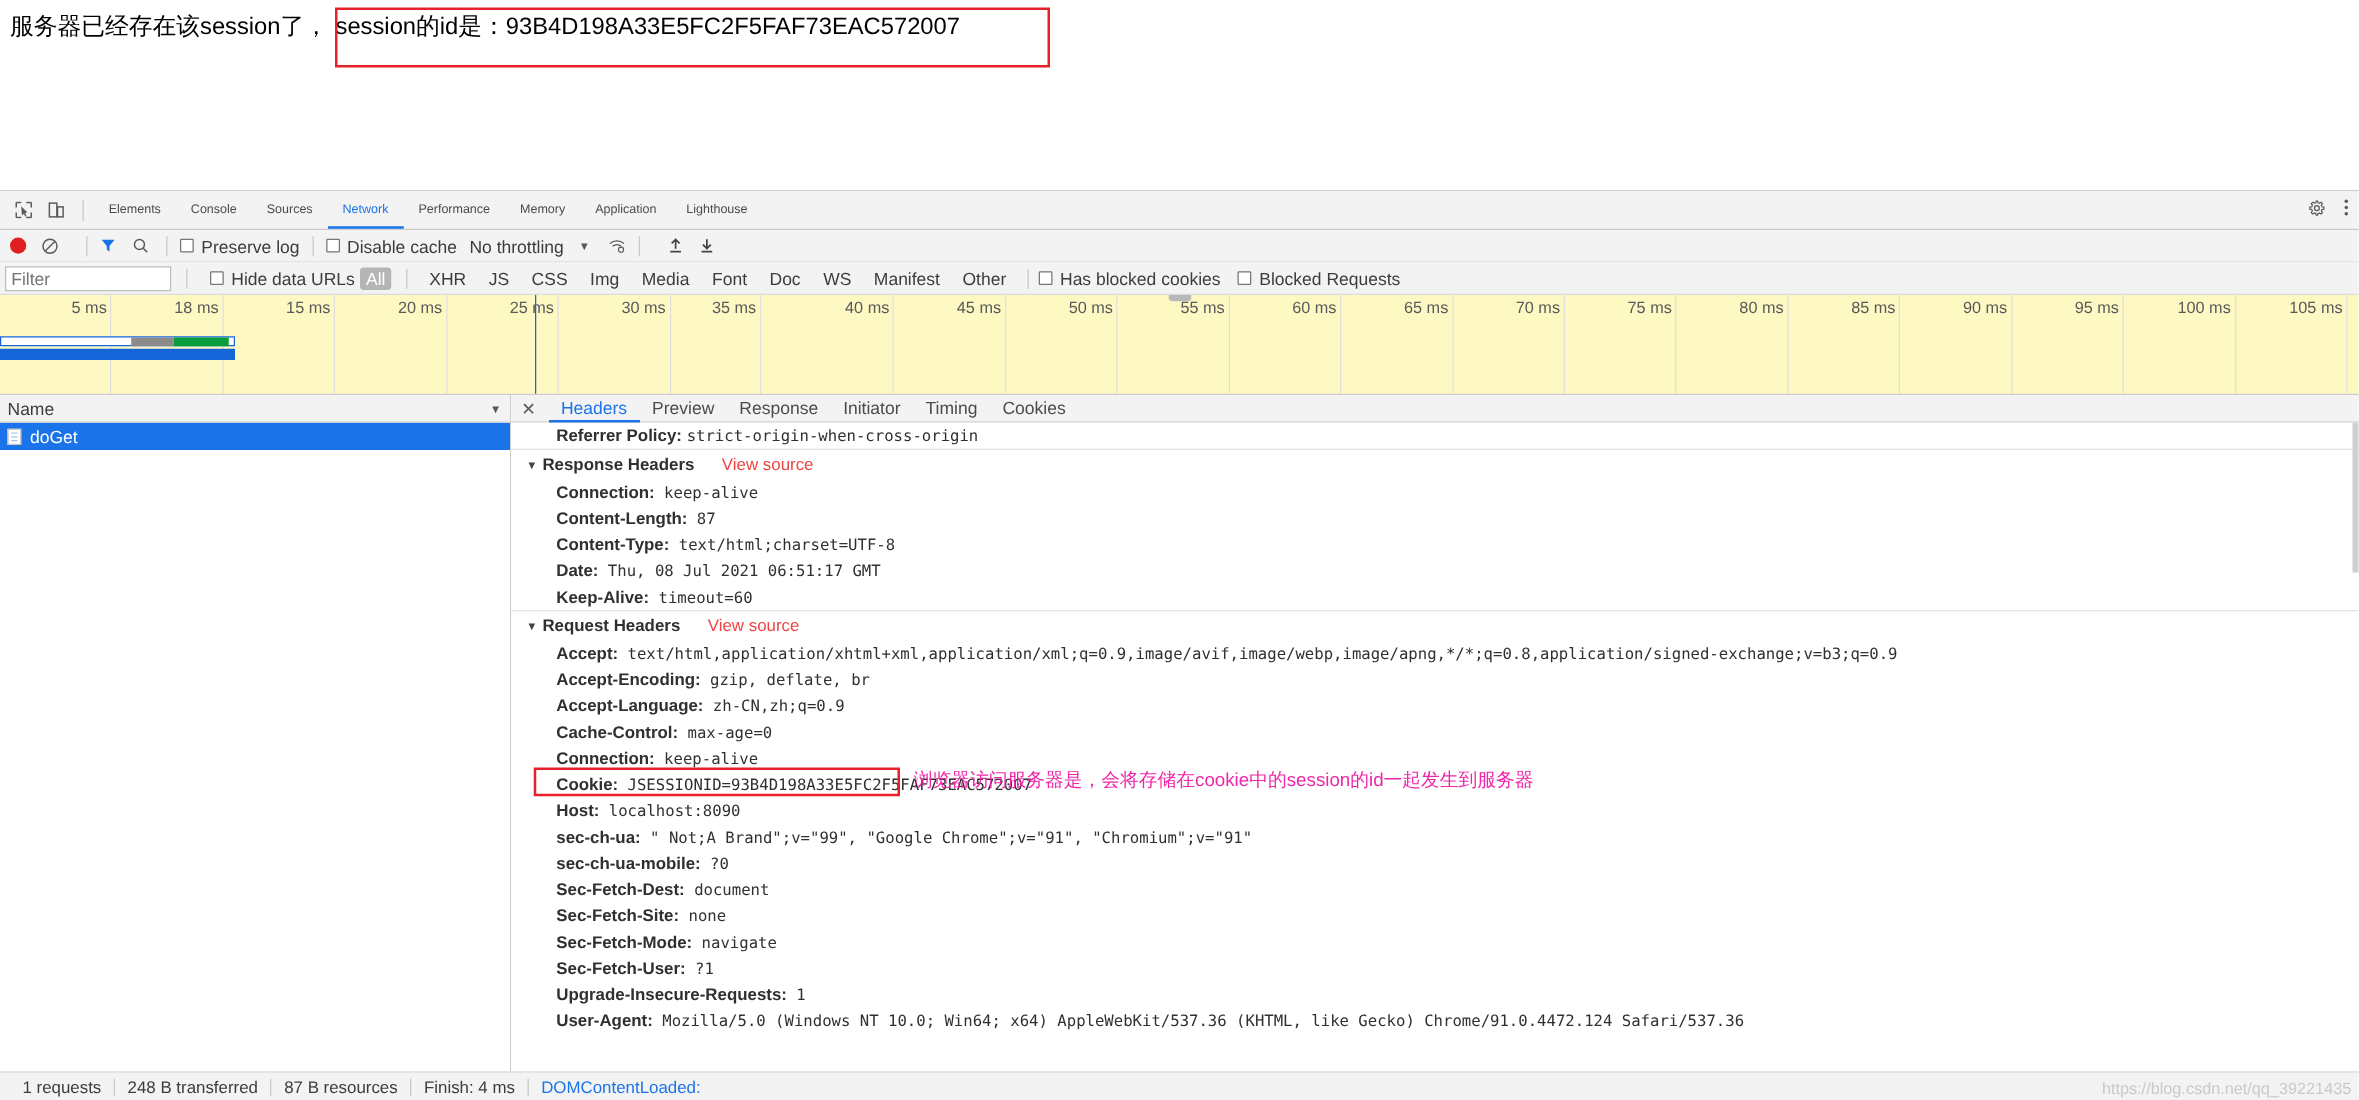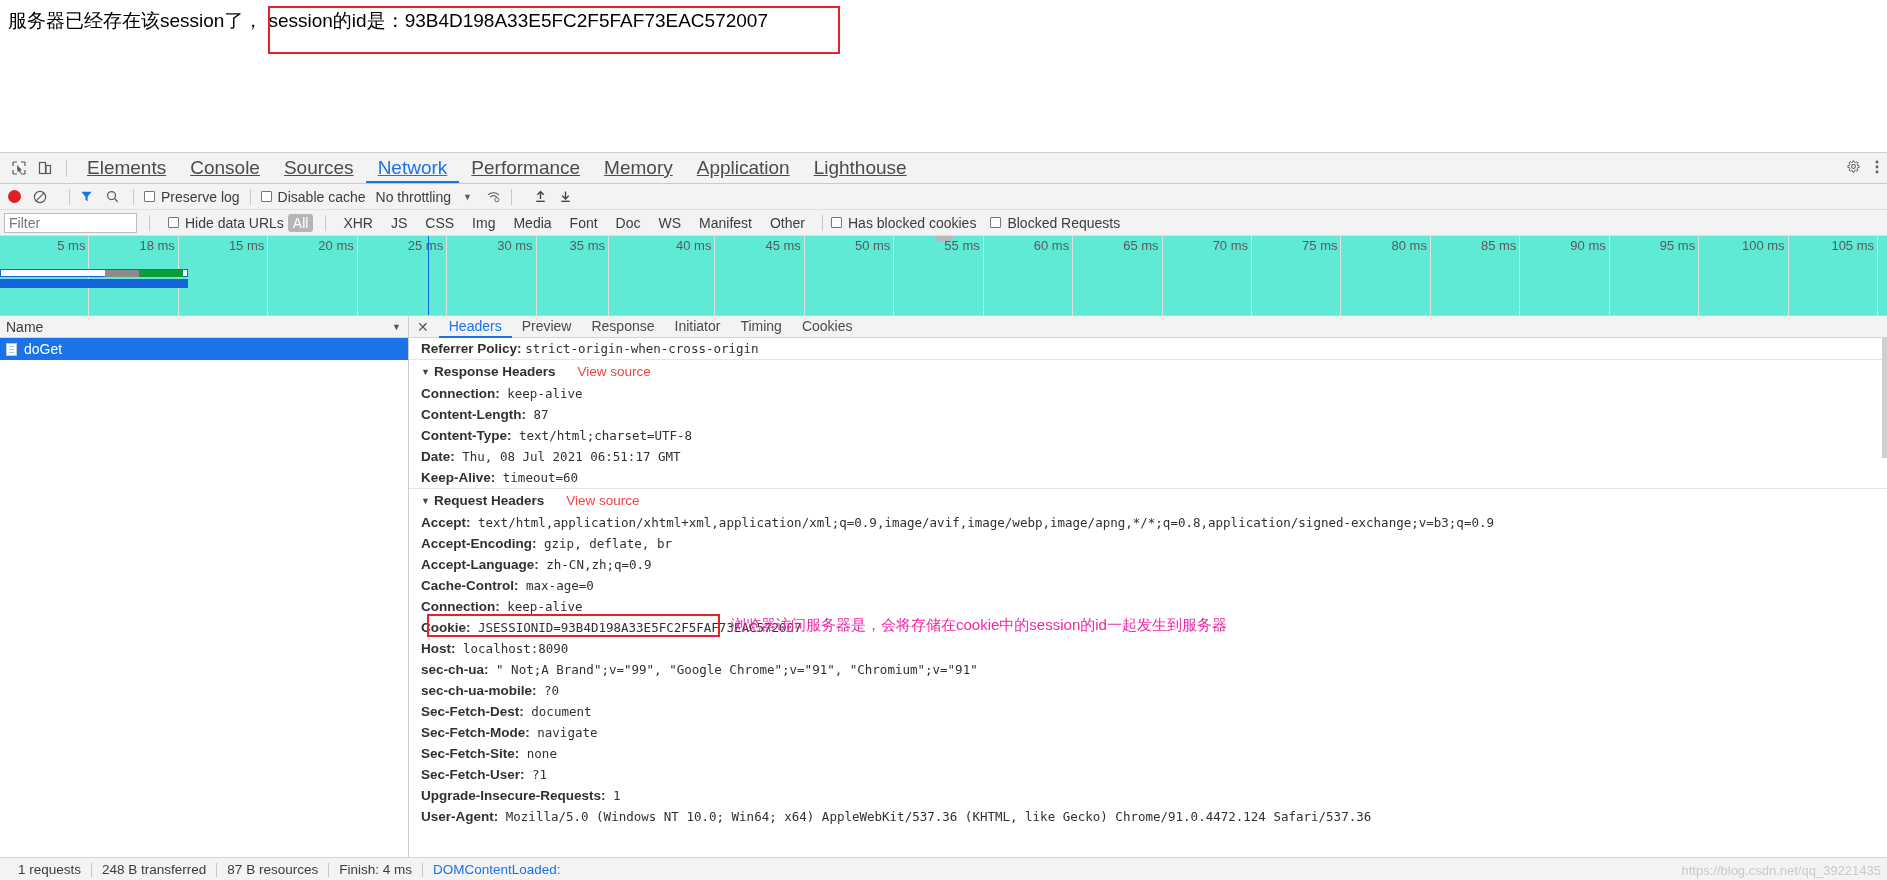--- a/index.html
+++ b/index.html
@@ -40,23 +40,22 @@
     background:#f3f3f3; border-bottom:1px solid #cacaca;
     padding-left:6px; position:relative;
   }
   .dt-icon-btn {
     width:26px; height:24px; display:flex; align-items:center; justify-content:center;
     color:#5a5a5a;
   }
   .dt-sep { width:1px; height:17px; background:#c8c8c8; margin:0 8px; }
   .dt-tab {
     padding:0 12px; height:30px; line-height:30px;
-    font-size:19px; color:#4b4b4b; white-space:nowrap;
+    font-size:10px; color:#4b4b4b; white-space:nowrap;
     font-family:"Liberation Sans", sans-serif;
-    text-decoration:underline;
   }
   .dt-tab.active { color:#1a73e8; box-shadow: inset 0 -2px 0 #1a73e8; }
   .dt-right-icons {
     position:absolute; right:8px; top:0; height:31px;
     display:flex; align-items:center; gap:14px; color:#5a5a5a;
   }
 
   
   .dt-toolbar {
     display:flex; align-items:center; height:26px;
@@ -92,21 +91,21 @@
   }
   .fb-sep { width:1px; height:16px; background:#c8c8c8; margin:0 8px; }
   .type-pill {
     padding:1px 5px; margin:0 4px; border-radius:3px; white-space:nowrap;
   }
   .type-pill.active { background:#b5b5b5; color:#fff; }
   .hide-urls { margin-left:10px; display:flex; align-items:center; white-space:nowrap;}
 
   
   .dt-overview {
-    position:relative; height:80px; background:#5eead4;
+    position:relative; height:80px; background:#fef9c3;
     border-bottom:1px solid #cdcdcd; overflow:hidden;
   }
   .tick {
     position:absolute; top:0; height:80px;
     border-right:1px solid #e0e0e0;
   }
   .tick-label {
     position:absolute; right:3px; top:2px; font-size:13px; color:#5a5a5a;
     white-space:nowrap;
   }
@@ -161,21 +160,21 @@
   }
   .close-x { margin-right:10px; color:#5a5a5a; font-size:14px; }
   .d-tab { padding:0 10px; height:22px; line-height:21px; white-space:nowrap;}
   .d-tab.active { color:#1a73e8; box-shadow: inset 0 -2px 0 #1a73e8; }
 
   .detail-body {
     flex:1; overflow:hidden; padding:0; position:relative;
     font-size:13.5px; color:#303030;
   }
   .hdr-line {
-    padding:3px 0 3px 12px; white-space:nowrap; line-height:15px;
+    padding:3px 0 3px 36px; white-space:nowrap; line-height:15px;
   }
   .hdr-name {
     font-weight:bold; color:#303030;
     font-family:"Liberation Sans", sans-serif;
   }
   .hdr-val {
     font-family:"DejaVu Sans Mono", monospace; font-size:12.5px; color:#303030;
   }
   .sect-head {
     padding:4px 0 4px 12px; border-top:1px solid #e4e4e4;
@@ -478,22 +477,22 @@
               <div class="hdr-line"><span class="hdr-name">Accept:</span><span class="hdr-val"> text/html,application/xhtml+xml,application/xml;q=0.9,image/avif,image/webp,image/apng,*/*;q=0.8,application/signed-exchange;v=b3;q=0.9</span></div>
               <div class="hdr-line"><span class="hdr-name">Accept-Encoding:</span><span class="hdr-val"> gzip, deflate, br</span></div>
               <div class="hdr-line"><span class="hdr-name">Accept-Language:</span><span class="hdr-val"> zh-CN,zh;q=0.9</span></div>
               <div class="hdr-line"><span class="hdr-name">Cache-Control:</span><span class="hdr-val"> max-age=0</span></div>
               <div class="hdr-line"><span class="hdr-name">Connection:</span><span class="hdr-val"> keep-alive</span></div>
               <div class="hdr-line" style="position: relative;"><span class="hdr-name">Cookie:</span><span class="hdr-val"> JSESSIONID=93B4D198A33E5FC2F5FAF73EAC572007</span><div class="cookie-box"></div><div class="annot-cn">浏览器访问服务器是，会将存储在cookie中的session的id一起发生到服务器</div></div>
               <div class="hdr-line"><span class="hdr-name">Host:</span><span class="hdr-val"> localhost:8090</span></div>
               <div class="hdr-line"><span class="hdr-name">sec-ch-ua:</span><span class="hdr-val"> " Not;A Brand";v="99", "Google Chrome";v="91", "Chromium";v="91"</span></div>
               <div class="hdr-line"><span class="hdr-name">sec-ch-ua-mobile:</span><span class="hdr-val"> ?0</span></div>
               <div class="hdr-line"><span class="hdr-name">Sec-Fetch-Dest:</span><span class="hdr-val"> document</span></div>
+              <div class="hdr-line"><span class="hdr-name">Sec-Fetch-Site:</span><span class="hdr-val"> none</span></div>
               <div class="hdr-line"><span class="hdr-name">Sec-Fetch-Mode:</span><span class="hdr-val"> navigate</span></div>
-              <div class="hdr-line"><span class="hdr-name">Sec-Fetch-Site:</span><span class="hdr-val"> none</span></div>
               <div class="hdr-line"><span class="hdr-name">Sec-Fetch-User:</span><span class="hdr-val"> ?1</span></div>
               <div class="hdr-line"><span class="hdr-name">Upgrade-Insecure-Requests:</span><span class="hdr-val"> 1</span></div>
               <div class="hdr-line"><span class="hdr-name">User-Agent:</span><span class="hdr-val"> Mozilla/5.0 (Windows NT 10.0; Win64; x64) AppleWebKit/537.36 (KHTML, like Gecko) Chrome/91.0.4472.124 Safari/537.36</span></div>
             </div>
 
           <div class="scroll-thumb"></div>
         </div>
       </div>
     </div>
 

